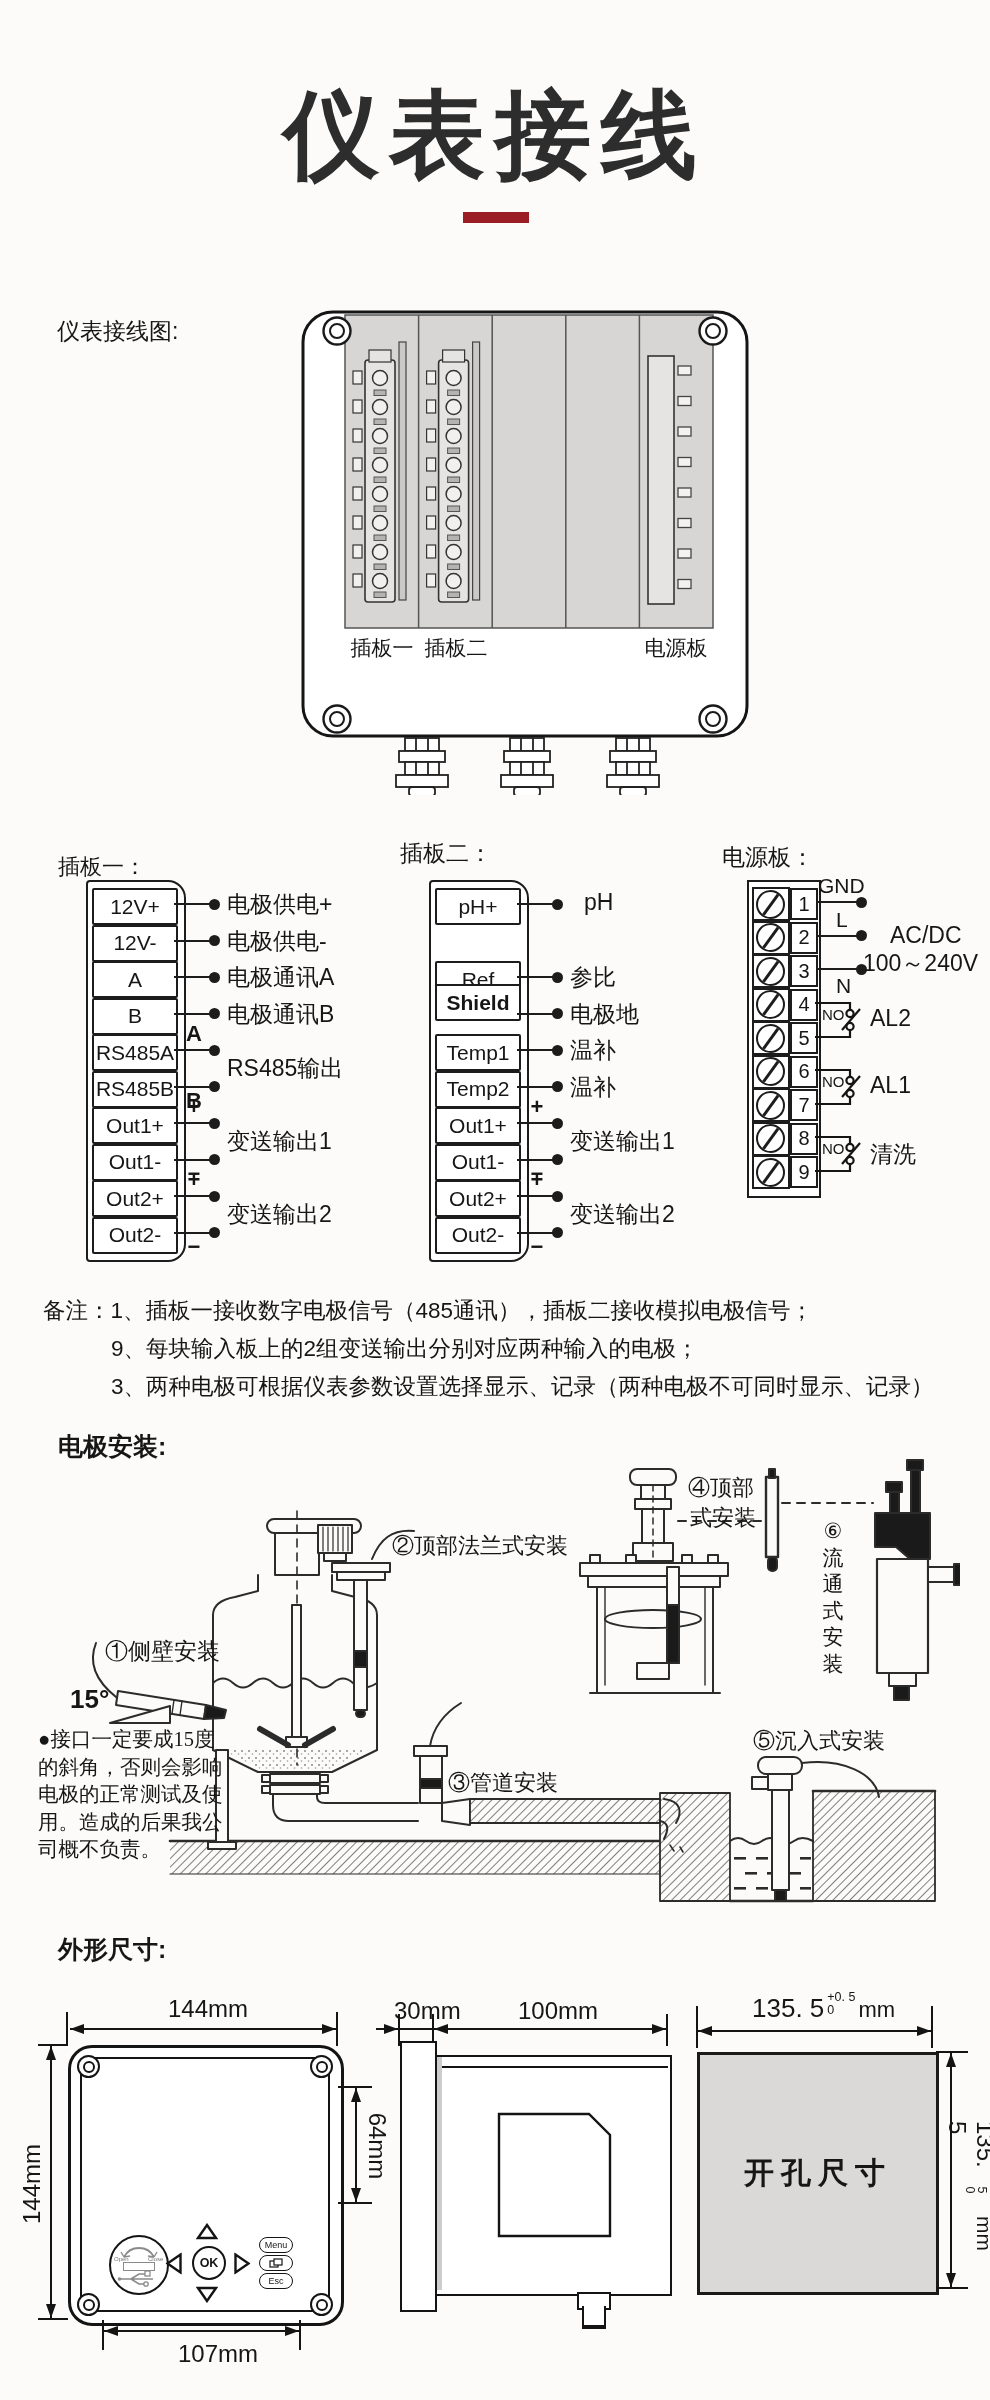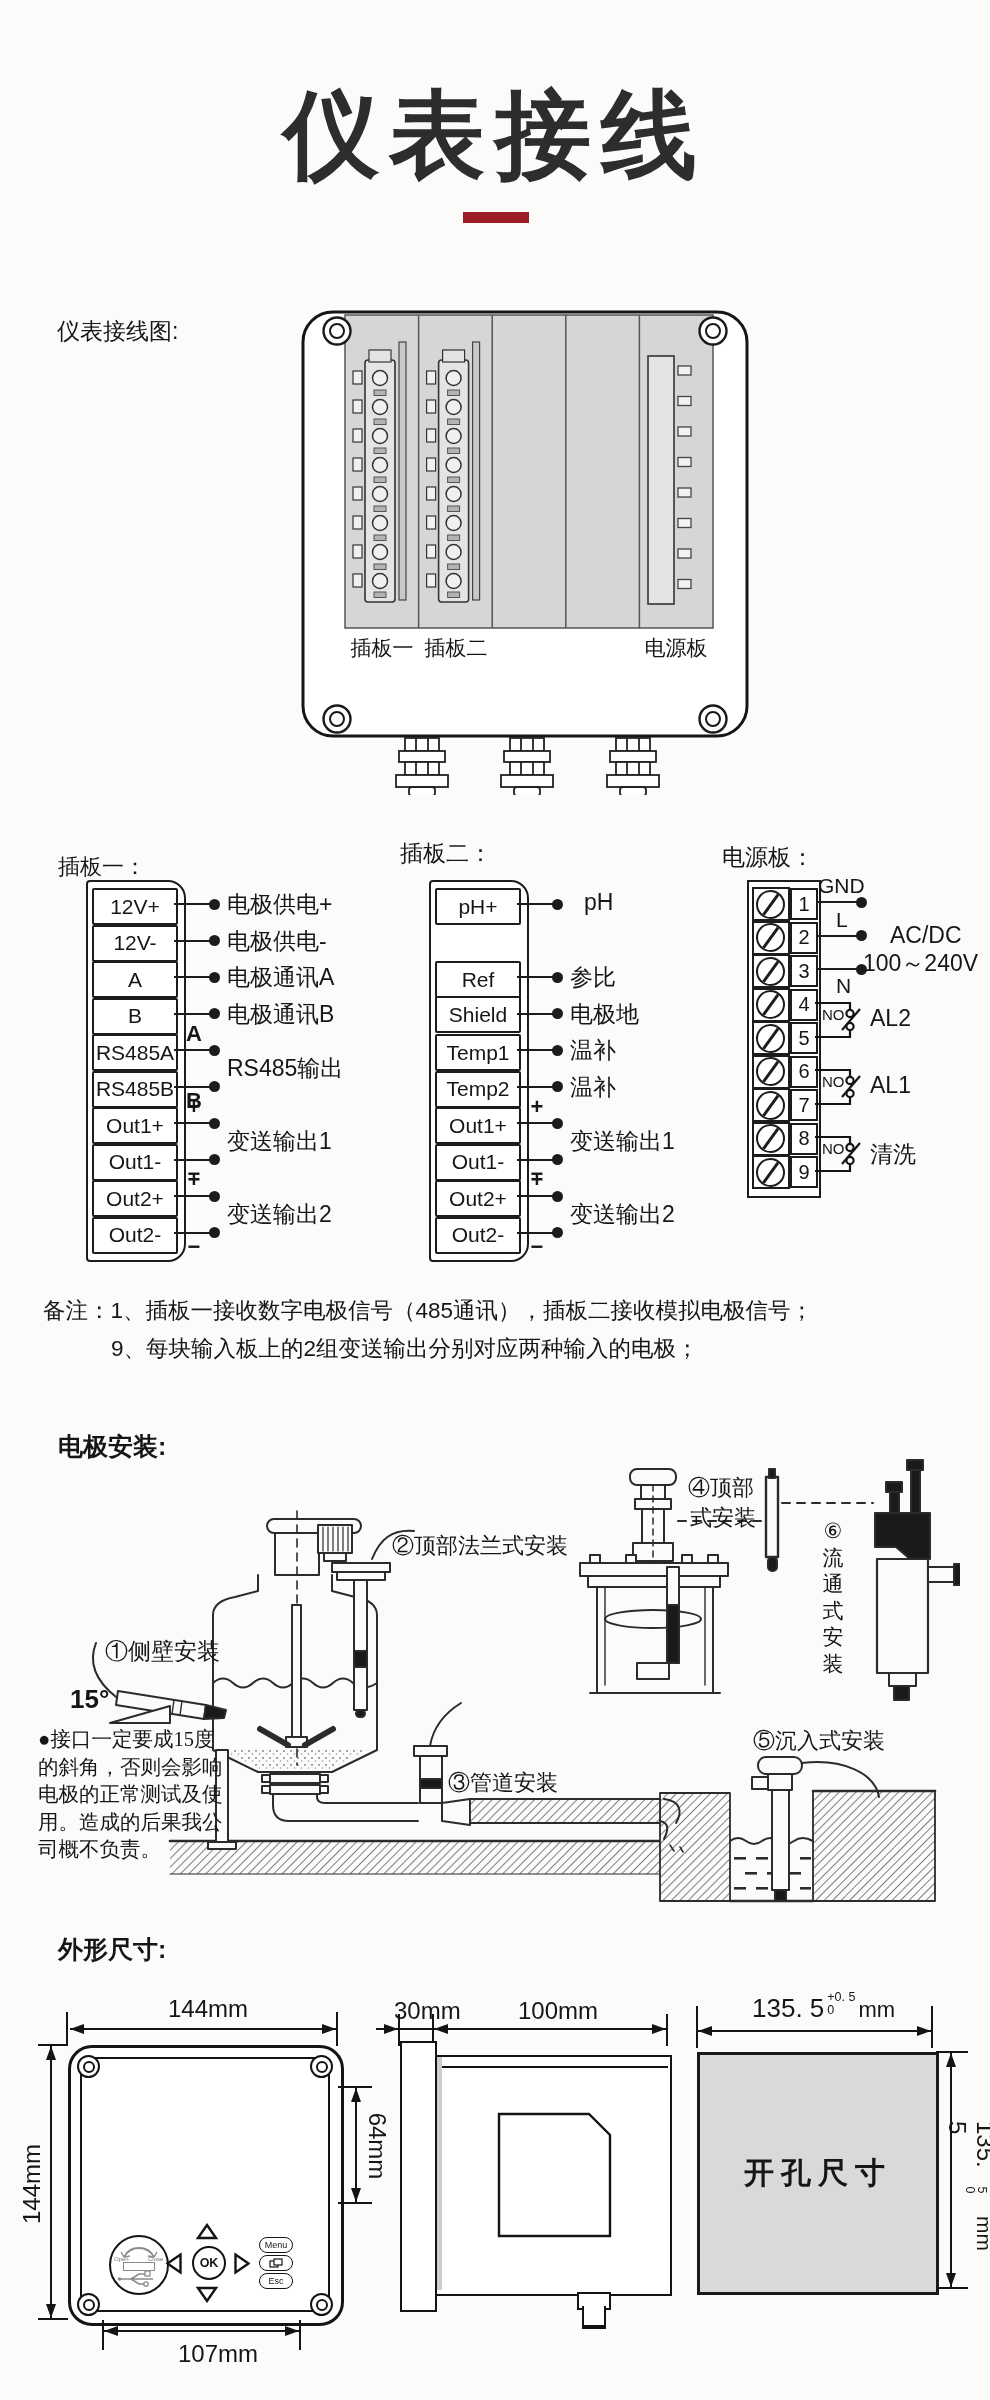--- a/index.html
+++ b/index.html
@@ -195,21 +195,21 @@
   <div class="abs hei" style="left:428px;top:888px;width:330px;height:400px;">
     <div class="board-outline" style="left:1px;top:-8px;width:96px;height:378px;"></div>
   <div class="term-box" style="left: 7px; top: 0px;">pH+</div>
       <div class="wire" style="left: 89px; top: 15px; width: 40px;"></div>
       <div class="dot" style="left: 124px; top: 10.5px;"></div>
       <div class="tlabel" style="left: 156px; top: 1px;">pH</div>
       <div class="term-box" style="left: 7px; top: 73px;">Ref</div>
       <div class="wire" style="left: 89px; top: 88px; width: 40px;"></div>
       <div class="dot" style="left: 124px; top: 83.5px;"></div>
       <div class="tlabel" style="left: 142px; top: 74px;">参比</div>
-      <div class="term-box" style="left: 7px; top: 108px;">Shield</div>
+      <div class="term-box" style="left: 7px; top: 96px; font-weight: bold;">Shield</div>
       <div class="wire" style="left: 89px; top: 124.5px; width: 40px;"></div>
       <div class="dot" style="left: 124px; top: 120px;"></div>
       <div class="tlabel" style="left: 142px; top: 110.5px;">电极地</div>
       <div class="term-box" style="left: 7px; top: 146px;">Temp1</div>
       <div class="wire" style="left: 89px; top: 161px; width: 40px;"></div>
       <div class="dot" style="left: 124px; top: 156.5px;"></div>
       <div class="tlabel" style="left: 142px; top: 147px;">温补</div>
       <div class="term-box" style="left: 7px; top: 182.5px;">Temp2</div>
       <div class="wire" style="left: 89px; top: 197.5px; width: 40px;"></div>
       <div class="dot" style="left: 124px; top: 193px;"></div>
@@ -311,20 +311,23 @@
       <div class="plabel" style="left: 120px; top: 253.25px;">清洗</div>
     </div>
 
   <div class="abs hei" style="left:43px;top:1292px;">
     <div class="nline">
       <span>备注：</span><span>1、插板一接收数字电极信号（485通讯），插板二接收模拟电极信号；</span>
     </div>
     <div class="nline" style="margin-left:68px;">
       <span>9、每块输入板上的2组变送输出分别对应两种输入的电极；</span>
     </div>
+    <div class="nline" style="margin-left:68px;">
+      <span>3、两种电极可根据仪表参数设置选择显示、记录（两种电极不可同时显示、记录）</span>
+    </div>
   </div>
 
   <div class="t hei" style="left:58px;top:1430px;font-size:25px;font-weight:700;">电极安装:</div>
 
   <svg class="abs" style="left:30px;top:1455px;" width="930" height="455" viewBox="0 0 930 455">
     <defs>
       <pattern id="hatch" width="6" height="6" patternTransform="rotate(45)" patternUnits="userSpaceOnUse">
         <rect width="6" height="6" fill="#fcfbfa"></rect>
           <line x1="0" y1="0" x2="0" y2="6" stroke="#4a4a4a" stroke-width="1.4"></line>
       </pattern>

